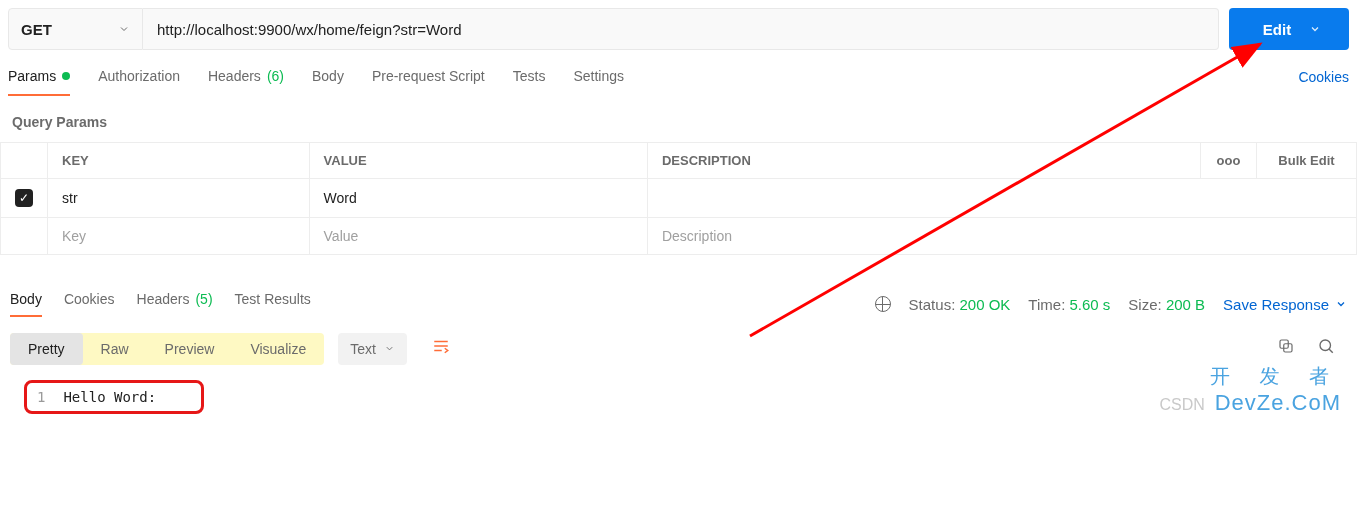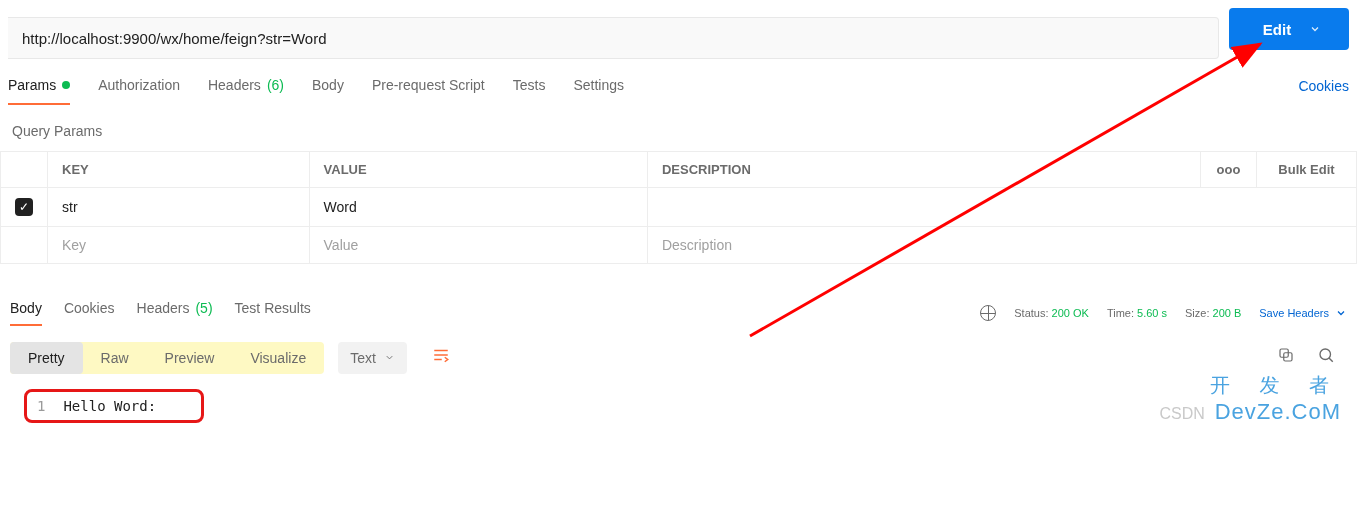--- a/index.html
+++ b/index.html
@@ -37,21 +37,20 @@
     height: 42px;
     background: #f9f9f9;
     border: 1px solid #e8e8e8;
     border-left: none;
     border-radius: 0 4px 4px 0;
     padding: 0 14px;
     display: flex;
     align-items: center;
     font-size: 15px;
     color: #212121;
-    margin-top: 9px;
   }
   .send-btn {
     height: 42px;
     width: 120px;
     background: #097bed;
     color: #fff;
     border: none;
     border-radius: 4px;
     font-weight: 600;
     font-size: 15px;
@@ -78,21 +77,21 @@
     display: flex;
     align-items: center;
     gap: 6px;
   }
   .tab.active { color: #212121; border-bottom-color: #ff6c37; justify-content: space-between; }
   .dot.green { width:8px; height:8px; border-radius:50%; background:#0cbb52; display:inline-block;}
   .count.green { color:#0cbb52; }
   .spacer { flex:1; }
   .cookies-link { color:#0265d2; font-weight:500; padding-bottom:10px; }
   .section-title {
-    font-weight:400; color:#6b6b6b; padding: 18px 12px 12px 12px; font-size:14px;
+    font-weight:700; color:#6b6b6b; padding: 18px 12px 12px 12px; font-size:14px;
   }
   table.params {
     width:100%; border-collapse: collapse;
   }
   table.params th, table.params td {
     border: 1px solid #ededed;
     padding: 10px 14px;
     text-align: left;
     font-weight:400;
   }
@@ -106,21 +105,21 @@
   .placeholder { color:#a0a0a0; }
   .checkbox {
     width:18px; height:18px; border-radius:4px; background:#212121; display:inline-flex;
     align-items:center; justify-content:center; color:#fff; font-size:12px;
   }
   .resp-tabs {
     display:flex; align-items:center; gap:22px; padding: 36px 10px 0 10px;
   }
   .resp-tab { color:#6b6b6b; padding-bottom:8px; border-bottom:2px solid transparent; font-size:14px; display:flex; gap:6px;}
   .resp-tab.active { color:#212121; border-bottom-color:#ff6c37;}
-  .resp-meta { display:flex; align-items:center; gap:18px; font-size:11px; color:#6b6b6b;}
+  .resp-meta { display:flex; align-items:center; gap:18px; font-size:15px; color:#6b6b6b;}
   .resp-meta .green-text { color:#0cbb52; }
   .save-resp { color:#0265d2; font-weight:500; display:flex; align-items:center; gap:6px;}
   .globe { width:16px; height:16px; border:1.2px solid #6b6b6b; border-radius:50%; position:relative; display:inline-block;}
   .globe::before { content:""; position:absolute; left:49%; top:0; bottom:0; width:1px; background:#6b6b6b;}
   .globe::after { content:""; position:absolute; top:49%; left:0; right:0; height:1px; background:#6b6b6b;}
   .body-toolbar {
     display:flex; align-items:center; gap:0; padding: 14px 10px 8px 10px; border-bottom:0;
   }
   .view-group { display:flex; background:#fef9c3; border-radius:4px; }
   .view-btn { padding:8px 18px; color:#6b6b6b; font-size:14px; border-radius:4px;}
@@ -149,20 +148,28 @@
   .watermark .en { color:#4aa3e0; font-size:22px; font-weight:500; letter-spacing:1px;}
   .watermark .csdn { color:#c9c9c9; font-size:16px; margin-right:6px;}
   svg.arrow { position:absolute; left:740px; top:36px; pointer-events:none; }
   .chev-down { display:inline-block; }
   .chev-down svg { width:12px; height:12px; }
 </style>
 </head>
 <body>
 
 <div class="request-bar">
+  <div class="method-select">
+    <span>GET</span>
+    <span class="chev-down">
+      <svg viewBox="0 0 24 24" fill="none" stroke="#6b6b6b" stroke-width="2">
+          <polyline points="6 9 12 15 18 9"></polyline>
+        </svg>
+    </span>
+  </div>
   <div class="url-input">
     <span>http://localhost:9900/wx/home/feign?str=Word</span>
   </div>
   <button class="send-btn">
     <span>Edit</span>
     <span class="chev">
       <svg width="12" height="12" viewBox="0 0 24 24" fill="none" stroke="#fff" stroke-width="2.5">
           <polyline points="6 9 12 15 18 9"></polyline>
         </svg>
     </span>
@@ -235,21 +242,21 @@
     </span>
     <span>
       <span>Time:</span>
       <span class="green-text">5.60 s</span>
     </span>
     <span>
       <span>Size:</span>
       <span class="green-text">200 B</span>
     </span>
     <span class="save-resp">
-      <span>Save Headers</span>
+      <span>Save Response</span>
       <svg width="12" height="12" viewBox="0 0 24 24" fill="none" stroke="#0265d2" stroke-width="2.5">
           <polyline points="6 9 12 15 18 9"></polyline>
         </svg>
     </span>
   </div>
 </div>
 
 <div class="body-toolbar">
   <div class="view-group">
     <div class="view-btn active">Pretty</div>

